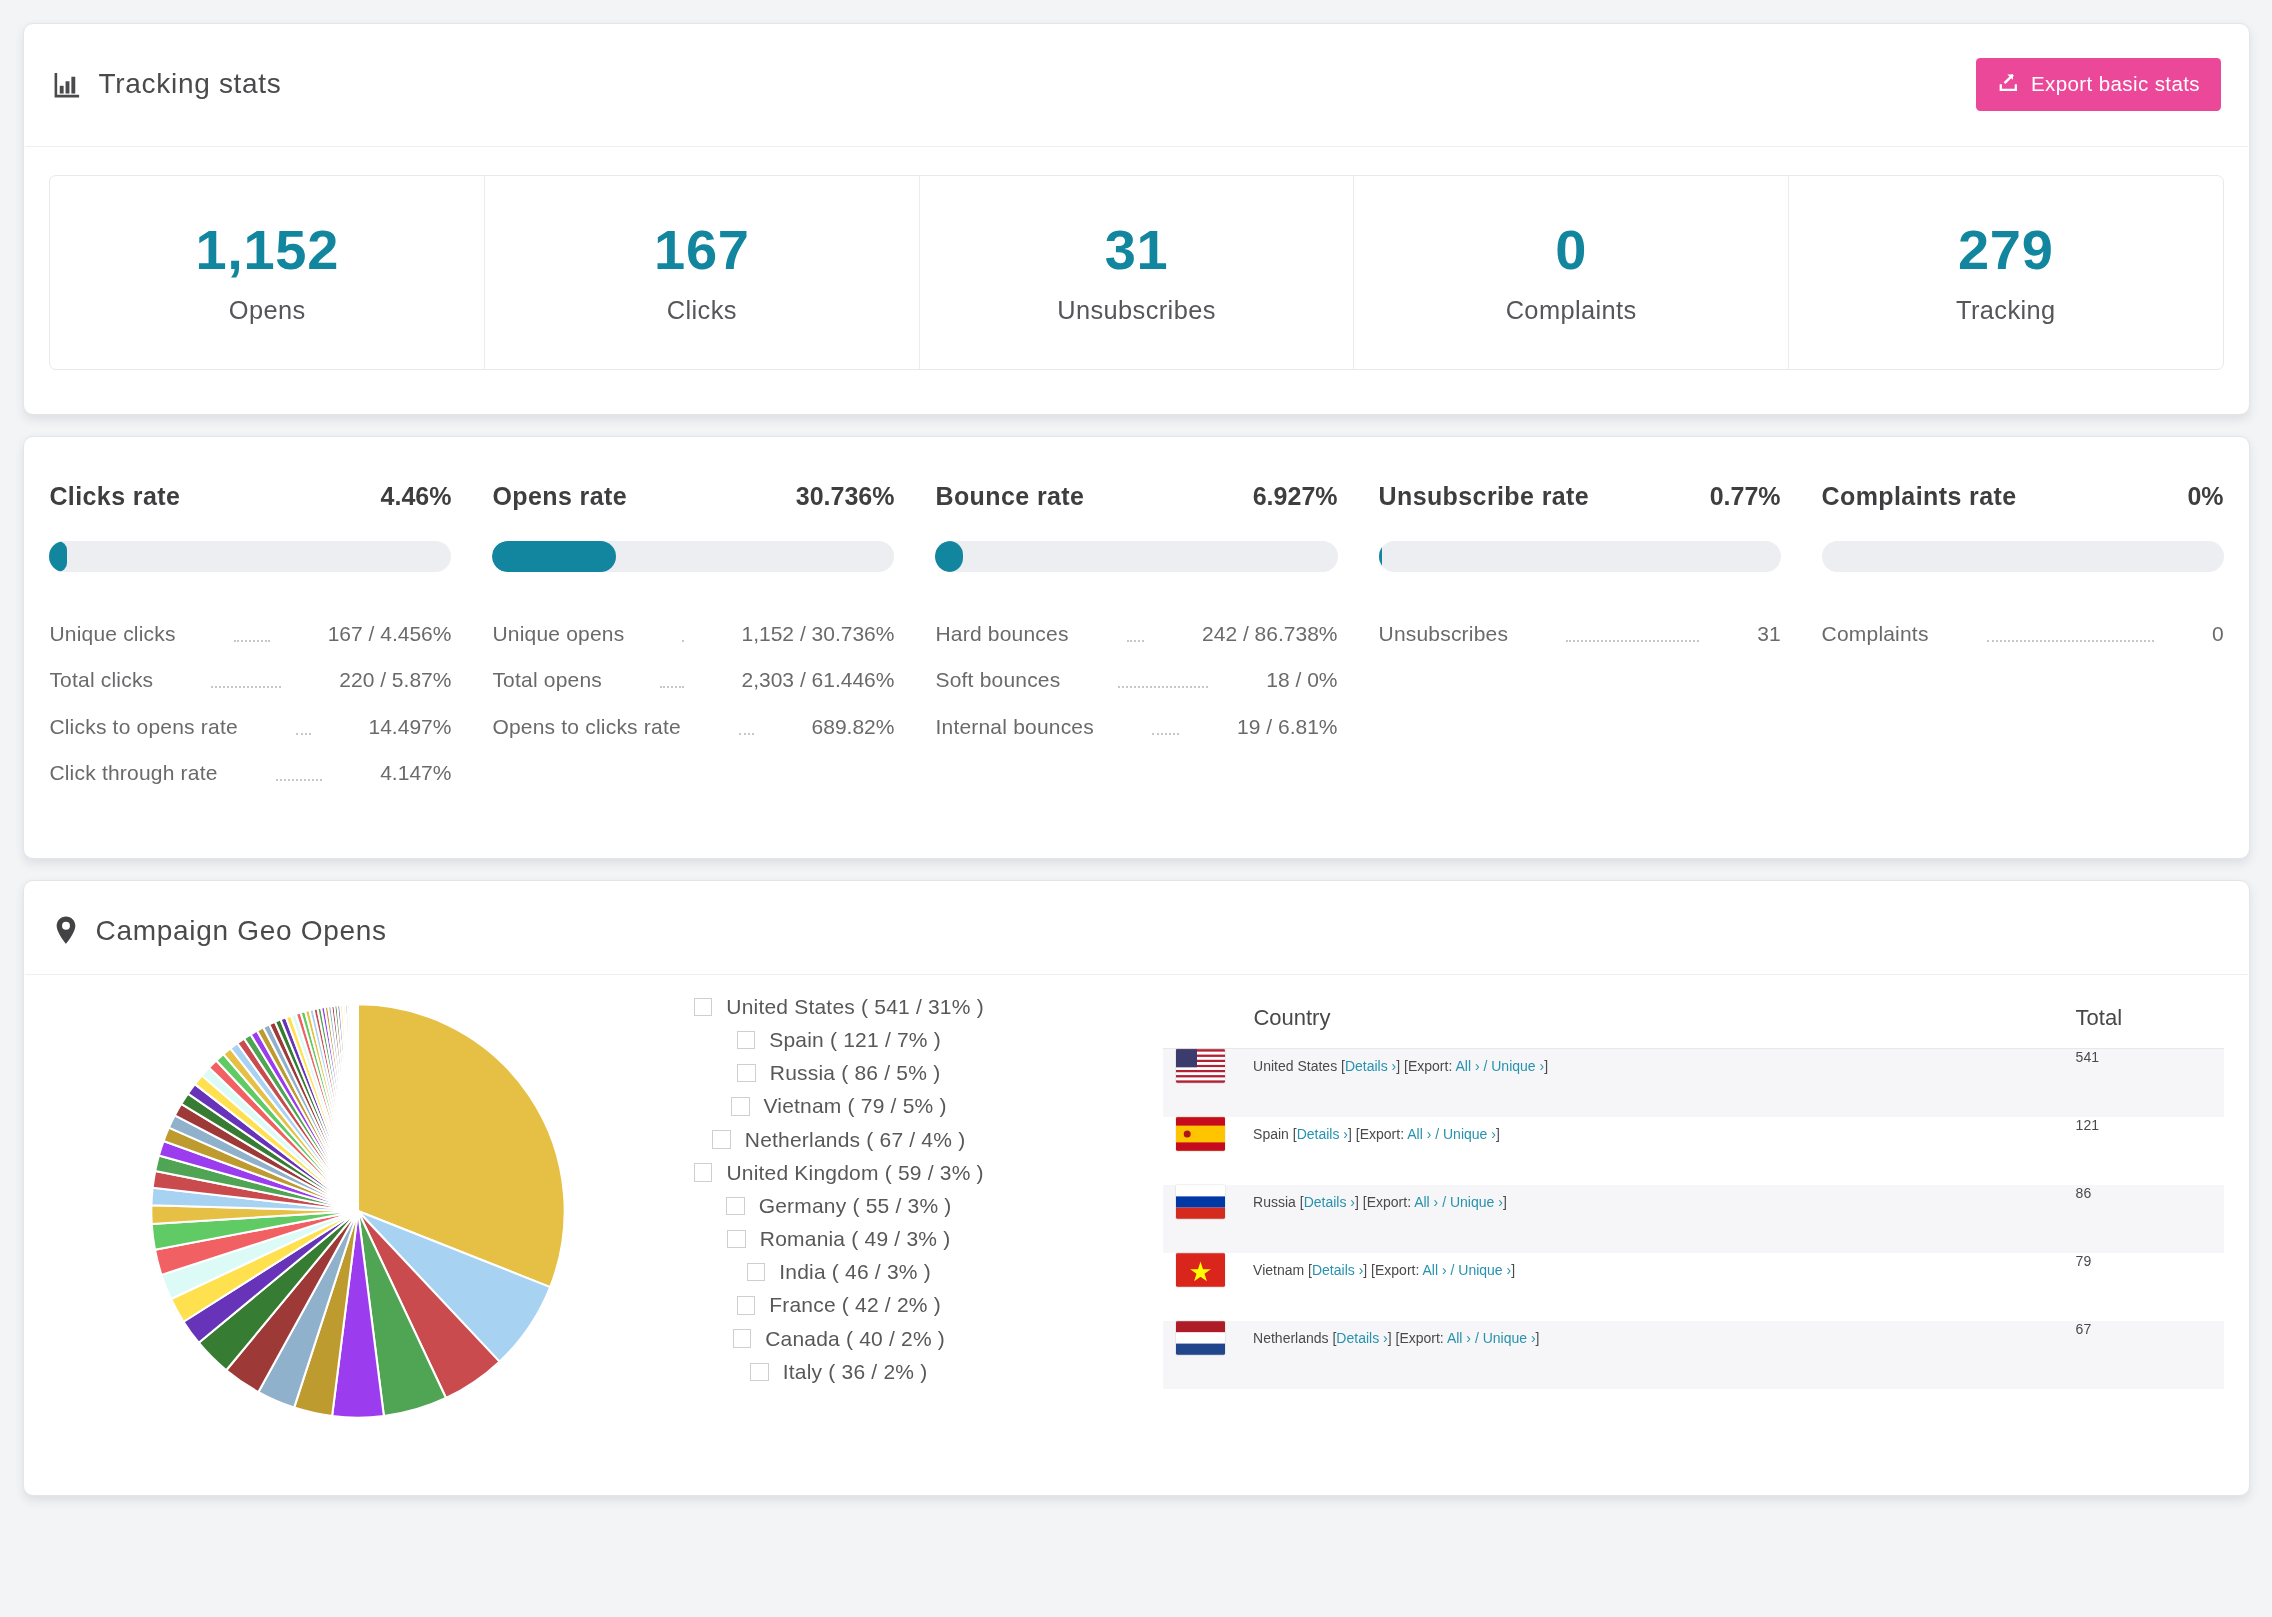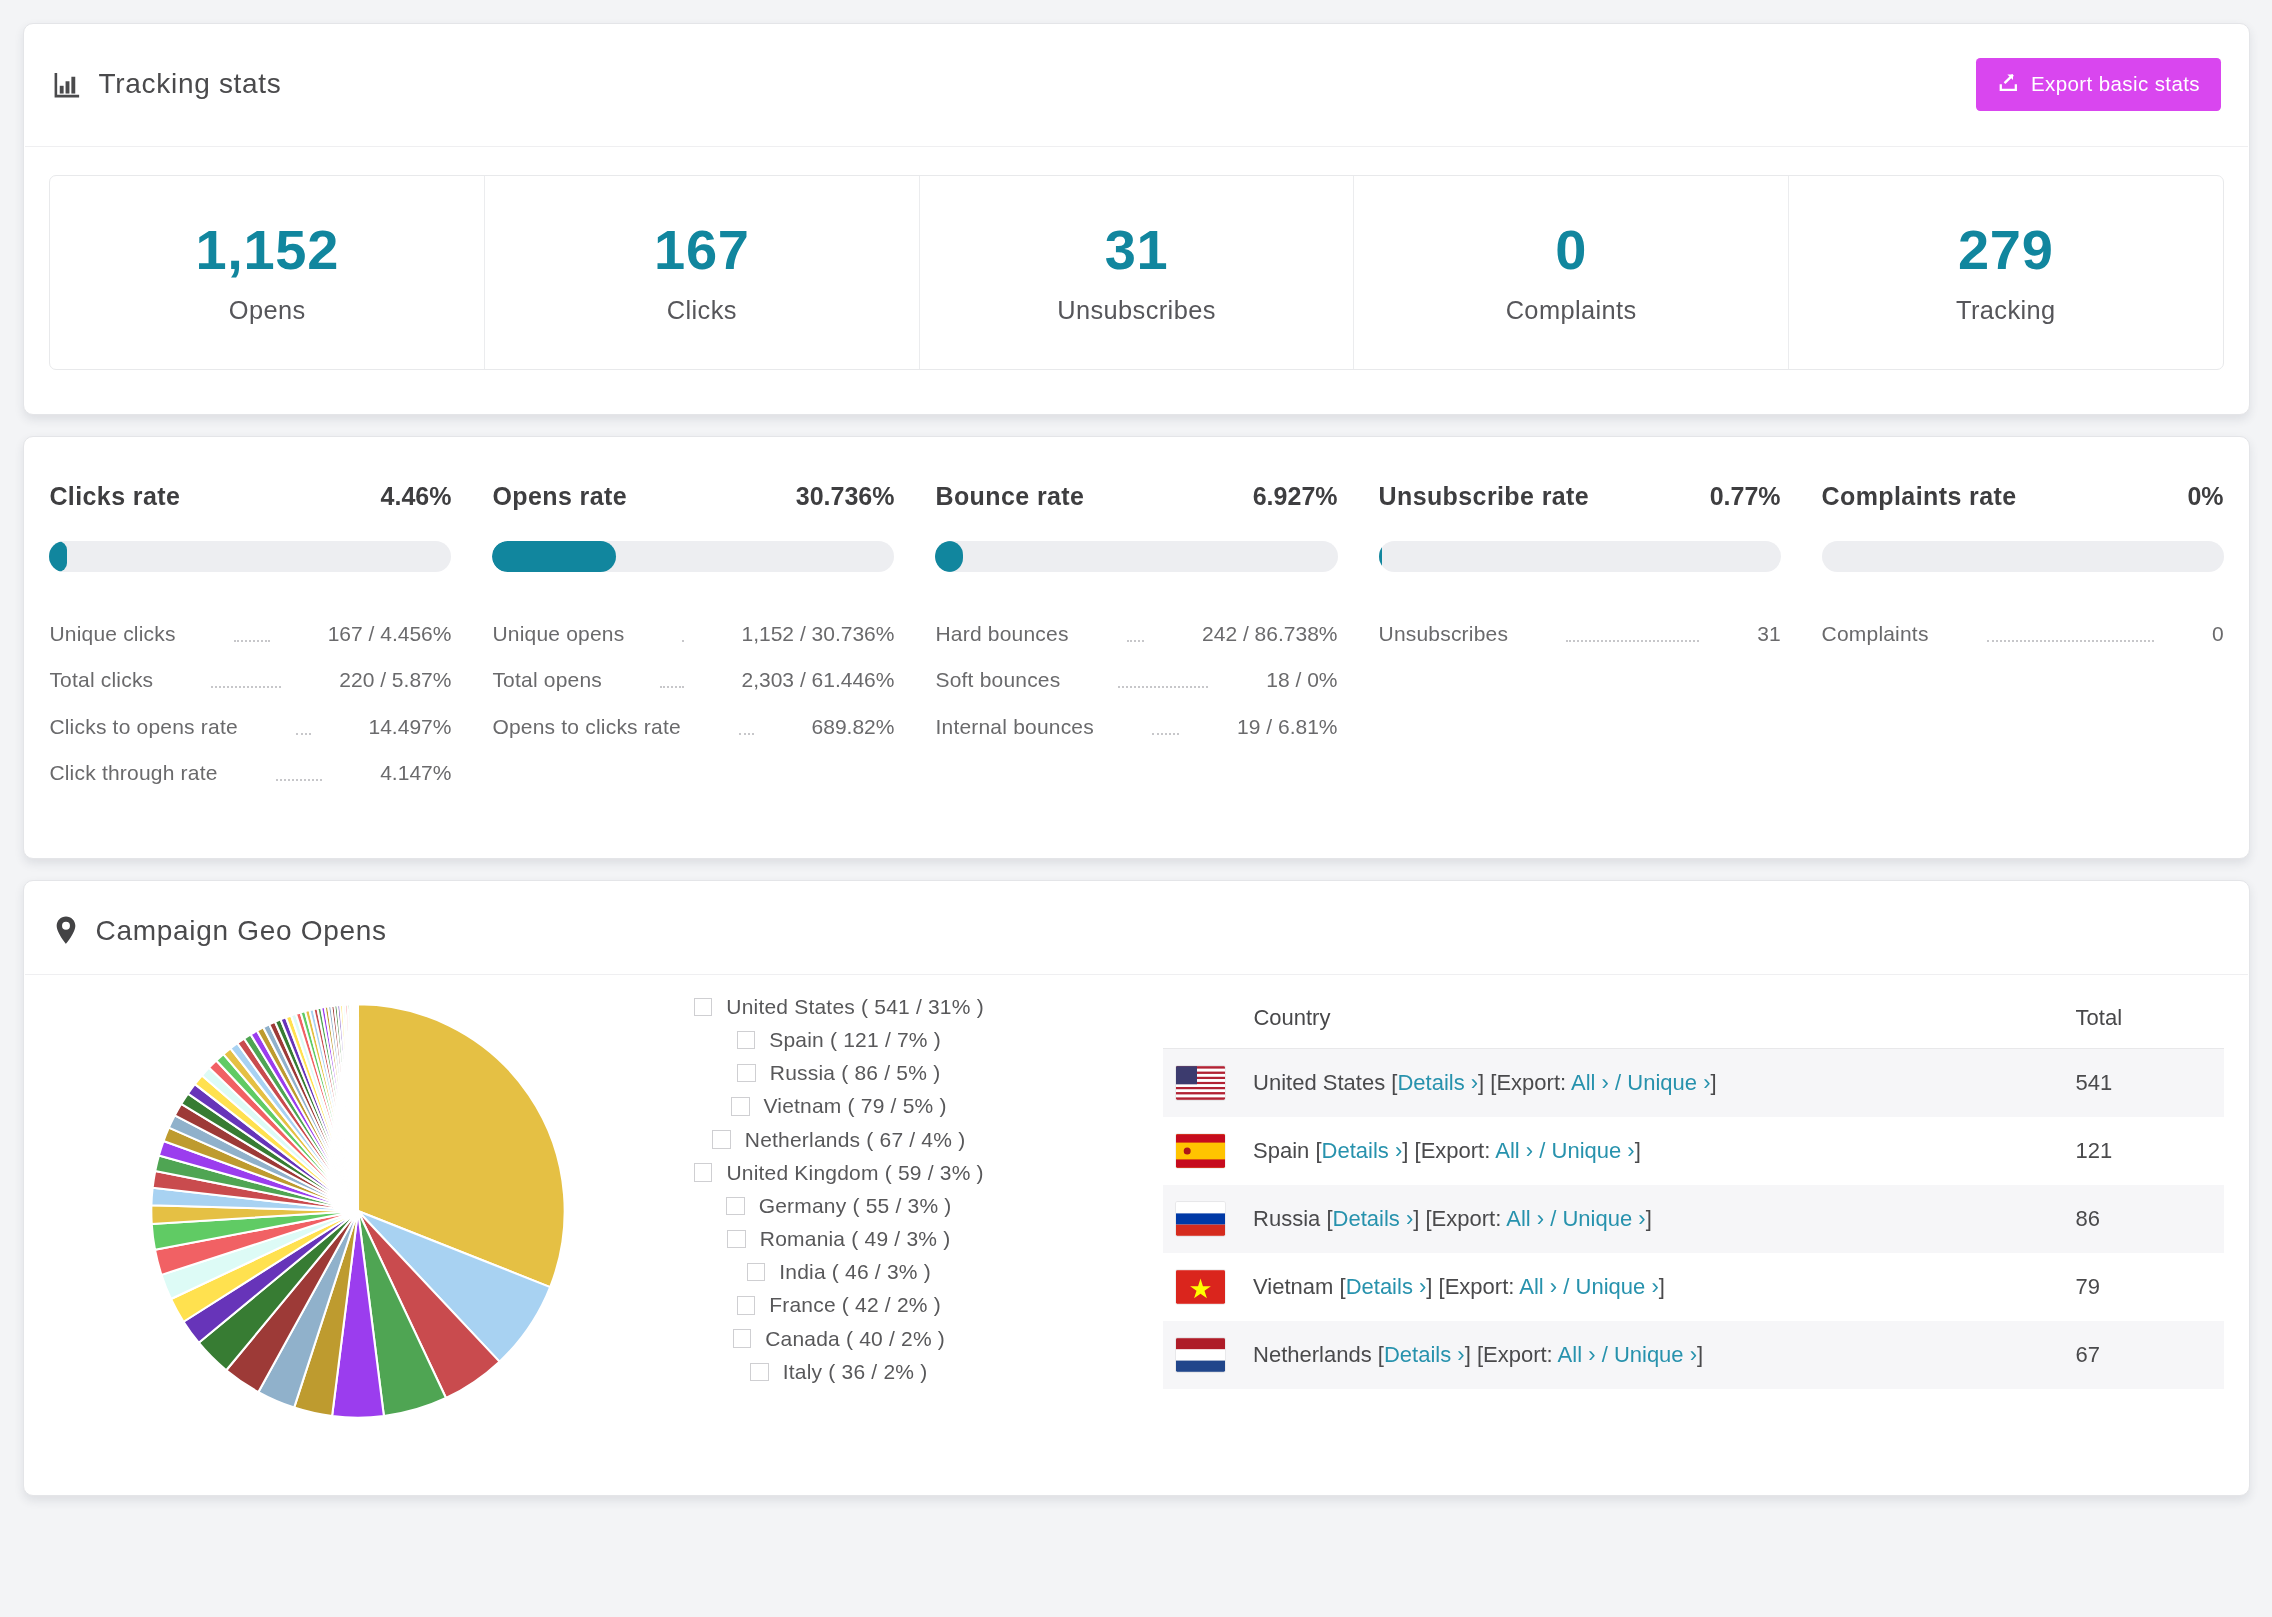--- a/index.html
+++ b/index.html
@@ -7,21 +7,21 @@
   body { width:2273px; min-height:1618px; padding:23px 23px 0; color:#4a4a4c; }
 
   .card { background:#fff; border:1.4px solid #e4e5e8; border-radius:10px;
           box-shadow:0 4.2px 10px rgba(40,50,70,.10); }
 
   
   .card-header { display:flex; align-items:center; padding:34px 28px 35px; }
   .card-title { font-size:28px; color:#4a4a4c; font-weight:500; letter-spacing:0.7px; display:flex; align-items:center; gap:15.5px; }
   .card-title svg { display:block; }
   .hdr-spacer { flex:1; }
-  .export-btn { display:inline-flex; align-items:center; gap:11.3px; background:#d946ef; color:#fff;
+  .export-btn { display:inline-flex; align-items:center; gap:11.3px; background:#ec4899; color:#fff;
                 font-size:20.5px; font-weight:500; letter-spacing:0.4px; padding:12.7px 21px; border:none;
                 border-radius:4.2px; cursor:pointer; }
   .divider { height:1.4px; background:#efeff1; margin:0 1.4px; }
 
   .stats-row { display:flex; margin:28px 25.4px 44px; border:1.4px solid #e8e9eb; border-radius:7px; }
   .stat-cell { flex:1; text-align:center; padding:41px 0 44px; }
   .stat-cell + .stat-cell { border-left:1.4px solid #ebecee; }
   .stat-value { font-size:56px; font-weight:700; color:#11869E; letter-spacing:0.7px; }
   .stat-label { font-size:25.4px; color:#56565a; margin-top:14px; letter-spacing:0.4px; }
 
@@ -49,21 +49,21 @@
   .legend-box { width:18.4px; height:18.4px; border:1.4px solid #cfcfd2; background:#fff; padding:2.1px; flex:none; }
   .legend-swatch { width:100%; height:100%; }
   .legend-text { font-size:21px; color:#58585a; margin-left:14px; white-space:nowrap; letter-spacing:0.2px; }
 
   .geo-table { flex:1; margin-left:141px; }
   .gt-head { display:flex; align-items:center; height:61px; border-bottom:1.4px solid #e8e8ea; }
   .gt-head .gt-country { padding-left:90px; }
   .gt-col { font-size:22px; color:#48484a; }
   .gt-country { flex:1; }
   .gt-total { width:148px; flex:none; }
-  .gt-row { display:flex; align-items:center; height:68px; font-size:22px; color:#4a4a4c; }
+  .gt-row { display:flex; align-items:flex-start; height:68px; font-size:14px; color:#4a4a4c; }
   .gt-row.alt { background:#f6f6f8; }
   .gt-row .gt-country { display:flex; align-items:center; padding-left:12.7px; }
   .flag { width:49px; height:34px; flex:none; margin-right:28px; border-radius:1.4px; overflow:hidden; box-shadow:0 0 0 0.7px rgba(0,0,0,.08); }
   .flag svg { display:block; width:100%; height:100%; }
   .cell-text { white-space:nowrap; }
   .lnk { color:#2792AD; text-decoration:none; cursor:pointer; }
   .bk { color:#4a4a4c; }
   .slash { color:#2792AD; }
 </style>
 </head>

